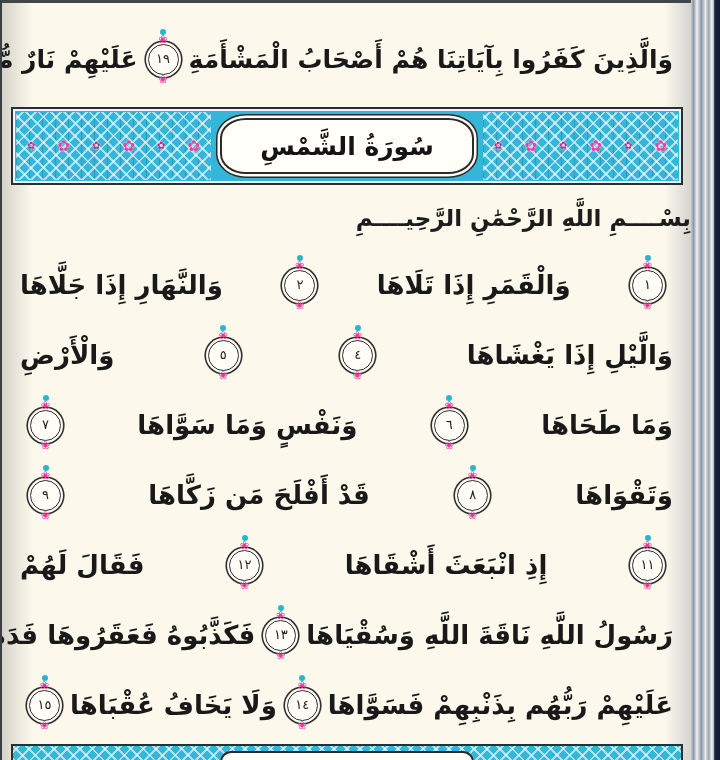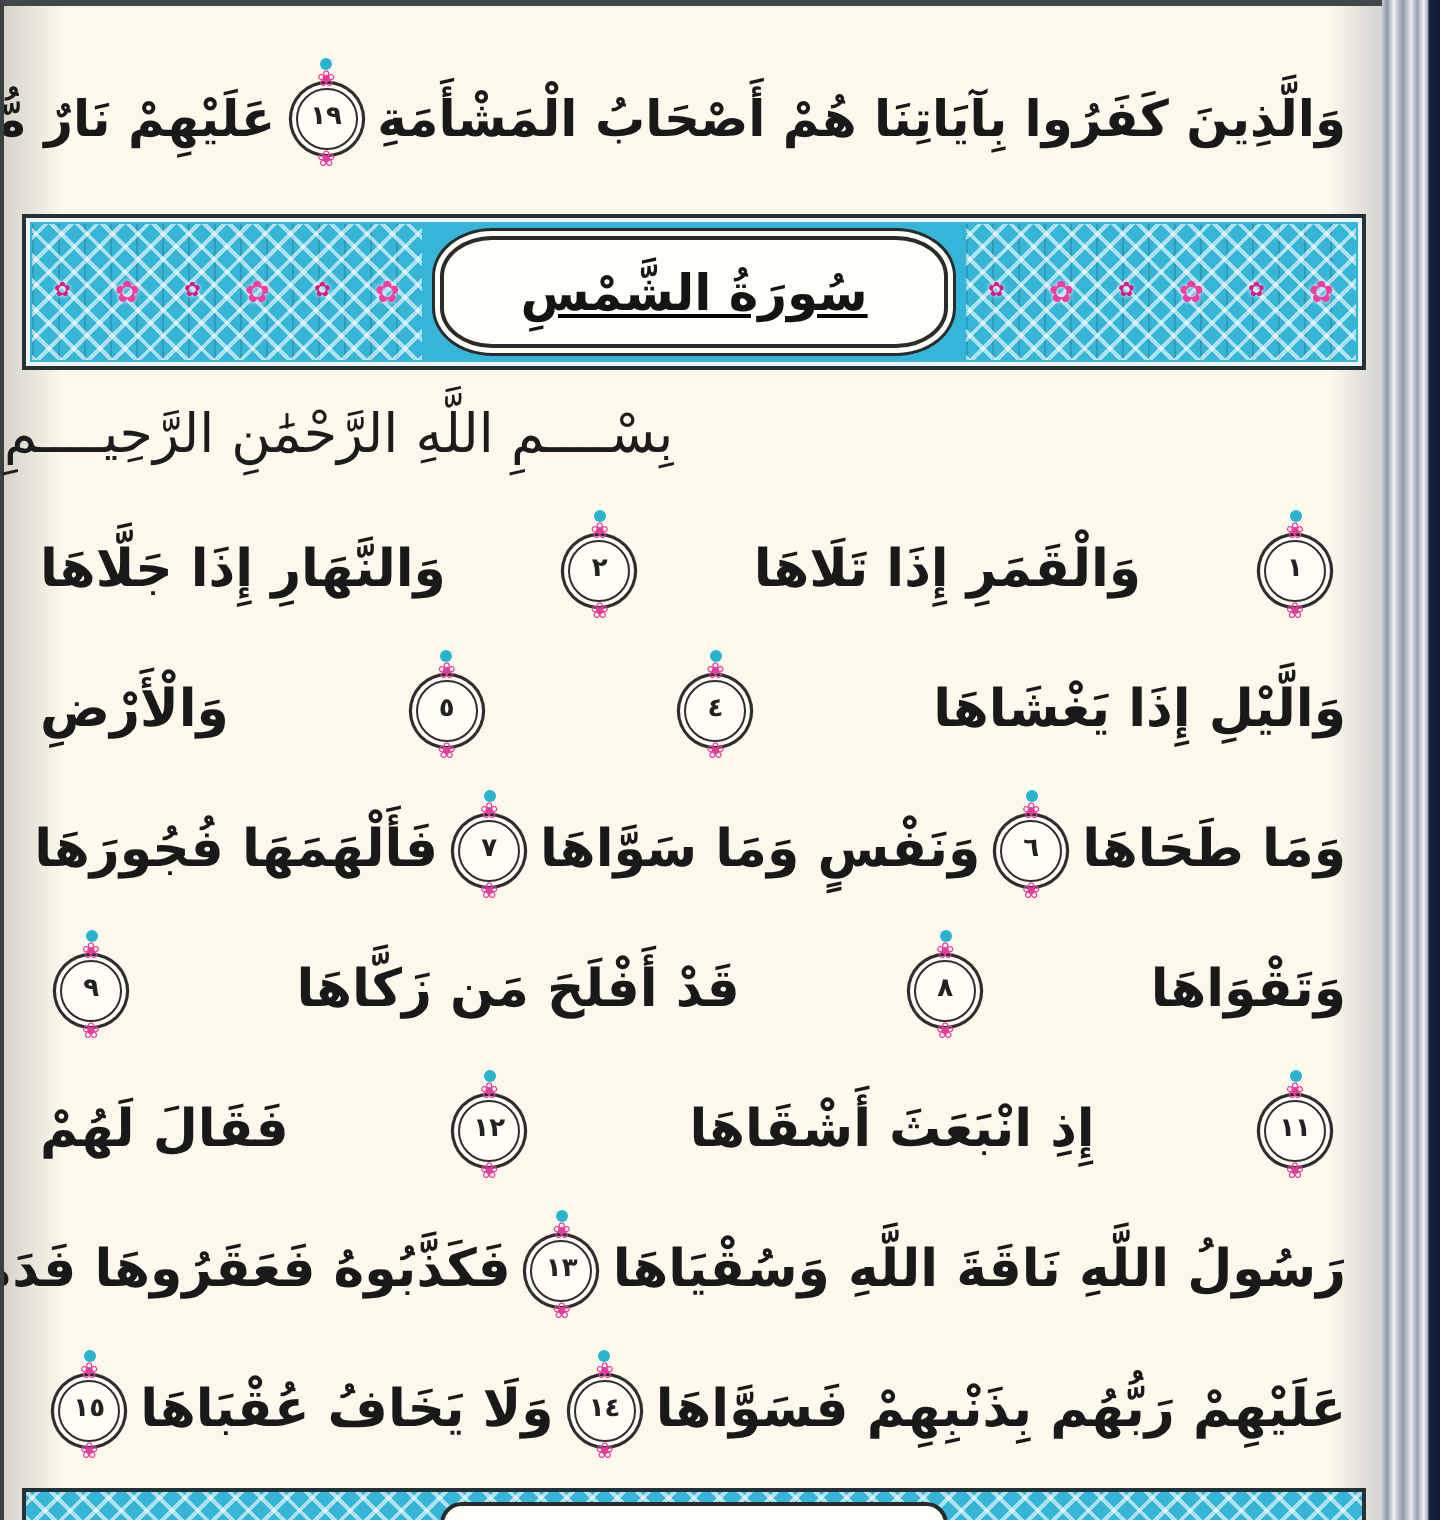--- a/index.html
+++ b/index.html
@@ -40,21 +40,21 @@
   
   .ayah-marker{
     position:relative;flex:0 0 auto;
     display:inline-flex;align-items:center;justify-content:center;
     width:29px;height:29px;border-radius:50%;
     background:#fffdf6;
     border:1.6px solid #2e2e2e;
     box-shadow:0 0 0 2px #fffdf6, 0 0 0 3.6px #2e2e2e;
     margin:10px 10px;
   }
-  .ayah-number{font-size:13px;font-weight:bold;color:#222;transform:translateY(-1px);}
+  .ayah-number{font-size:13px;font-weight:normal;color:#222;transform:translateY(-1px);}
   .marker-dot{
     position:absolute;top:-16px;left:50%;transform:translateX(-50%);
     width:6px;height:6px;border-radius:50%;background:#2ab5cf;
   }
   .flower-orn{
     position:absolute;left:50%;transform:translateX(-50%);
     color:#e83a9c;font-size:11px;line-height:1;font-weight:normal;
   }
   .flower-orn.top{top:-11px;}
   .flower-orn.bottom{bottom:-11px;}
@@ -81,28 +81,27 @@
   .band-flower:nth-child(odd){font-size:15px;}
   .band-flower:nth-child(even){font-size:10px;color:#d81c86;}
   .band-cartouche{
     align-self:center;
     min-width:250px;height:52px;
     background:#fffef8;
     border:2px solid #2b2b2b;border-radius:26px/20px;
     box-shadow:0 0 0 2.5px #fffef8, 0 0 0 4px #2b2b2b;
     display:flex;align-items:center;justify-content:center;
     margin:12px 6px;
-    text-decoration:underline;
   }
   .surah-title{font-size:25px;font-weight:bold;color:#141414;}
 
   
   .bismillah-row{
-    height:70px;display:flex;align-items:center;justify-content:flex-end;
-    direction:rtl;color:#1c1c1c;font-size:27px;
+    height:70px;display:flex;align-items:center;justify-content:flex-start;
+    direction:rtl;color:#1c1c1c;font-size:23px;font-weight:bold;
   }
 
   
   .bottom-band{
     box-sizing:border-box;
     margin:4px 8px 0 9px;flex:1;min-height:16px;position:relative;
     border:2px solid #243238;border-bottom:none;
     background:
       repeating-linear-gradient(45deg, rgba(255,255,255,.6) 0 2px, rgba(255,255,255,0) 2px 9px),
       repeating-linear-gradient(-45deg, rgba(255,255,255,.6) 0 2px, rgba(255,255,255,0) 2px 9px),
@@ -208,21 +207,20 @@
             <span class="ayah-number">٦</span>
             <span class="flower-orn bottom">❀</span>
           </span>
           <span class="verse-text">وَنَفْسٍ وَمَا سَوَّاهَا</span>
           <span class="ayah-marker">
             <span class="marker-dot"></span>
             <span class="flower-orn top">❀</span>
             <span class="ayah-number">٧</span>
             <span class="flower-orn bottom">❀</span>
           </span>
-          <span class="verse-text">فَأَلْهَمَهَا فُجُورَهَا</span>
         </div>
         <div class="quran-line vline">
           <span class="verse-text">وَتَقْوَاهَا</span>
           <span class="ayah-marker">
             <span class="marker-dot"></span>
             <span class="flower-orn top">❀</span>
             <span class="ayah-number">٨</span>
             <span class="flower-orn bottom">❀</span>
           </span>
           <span class="verse-text">قَدْ أَفْلَحَ مَن زَكَّاهَا</span>

